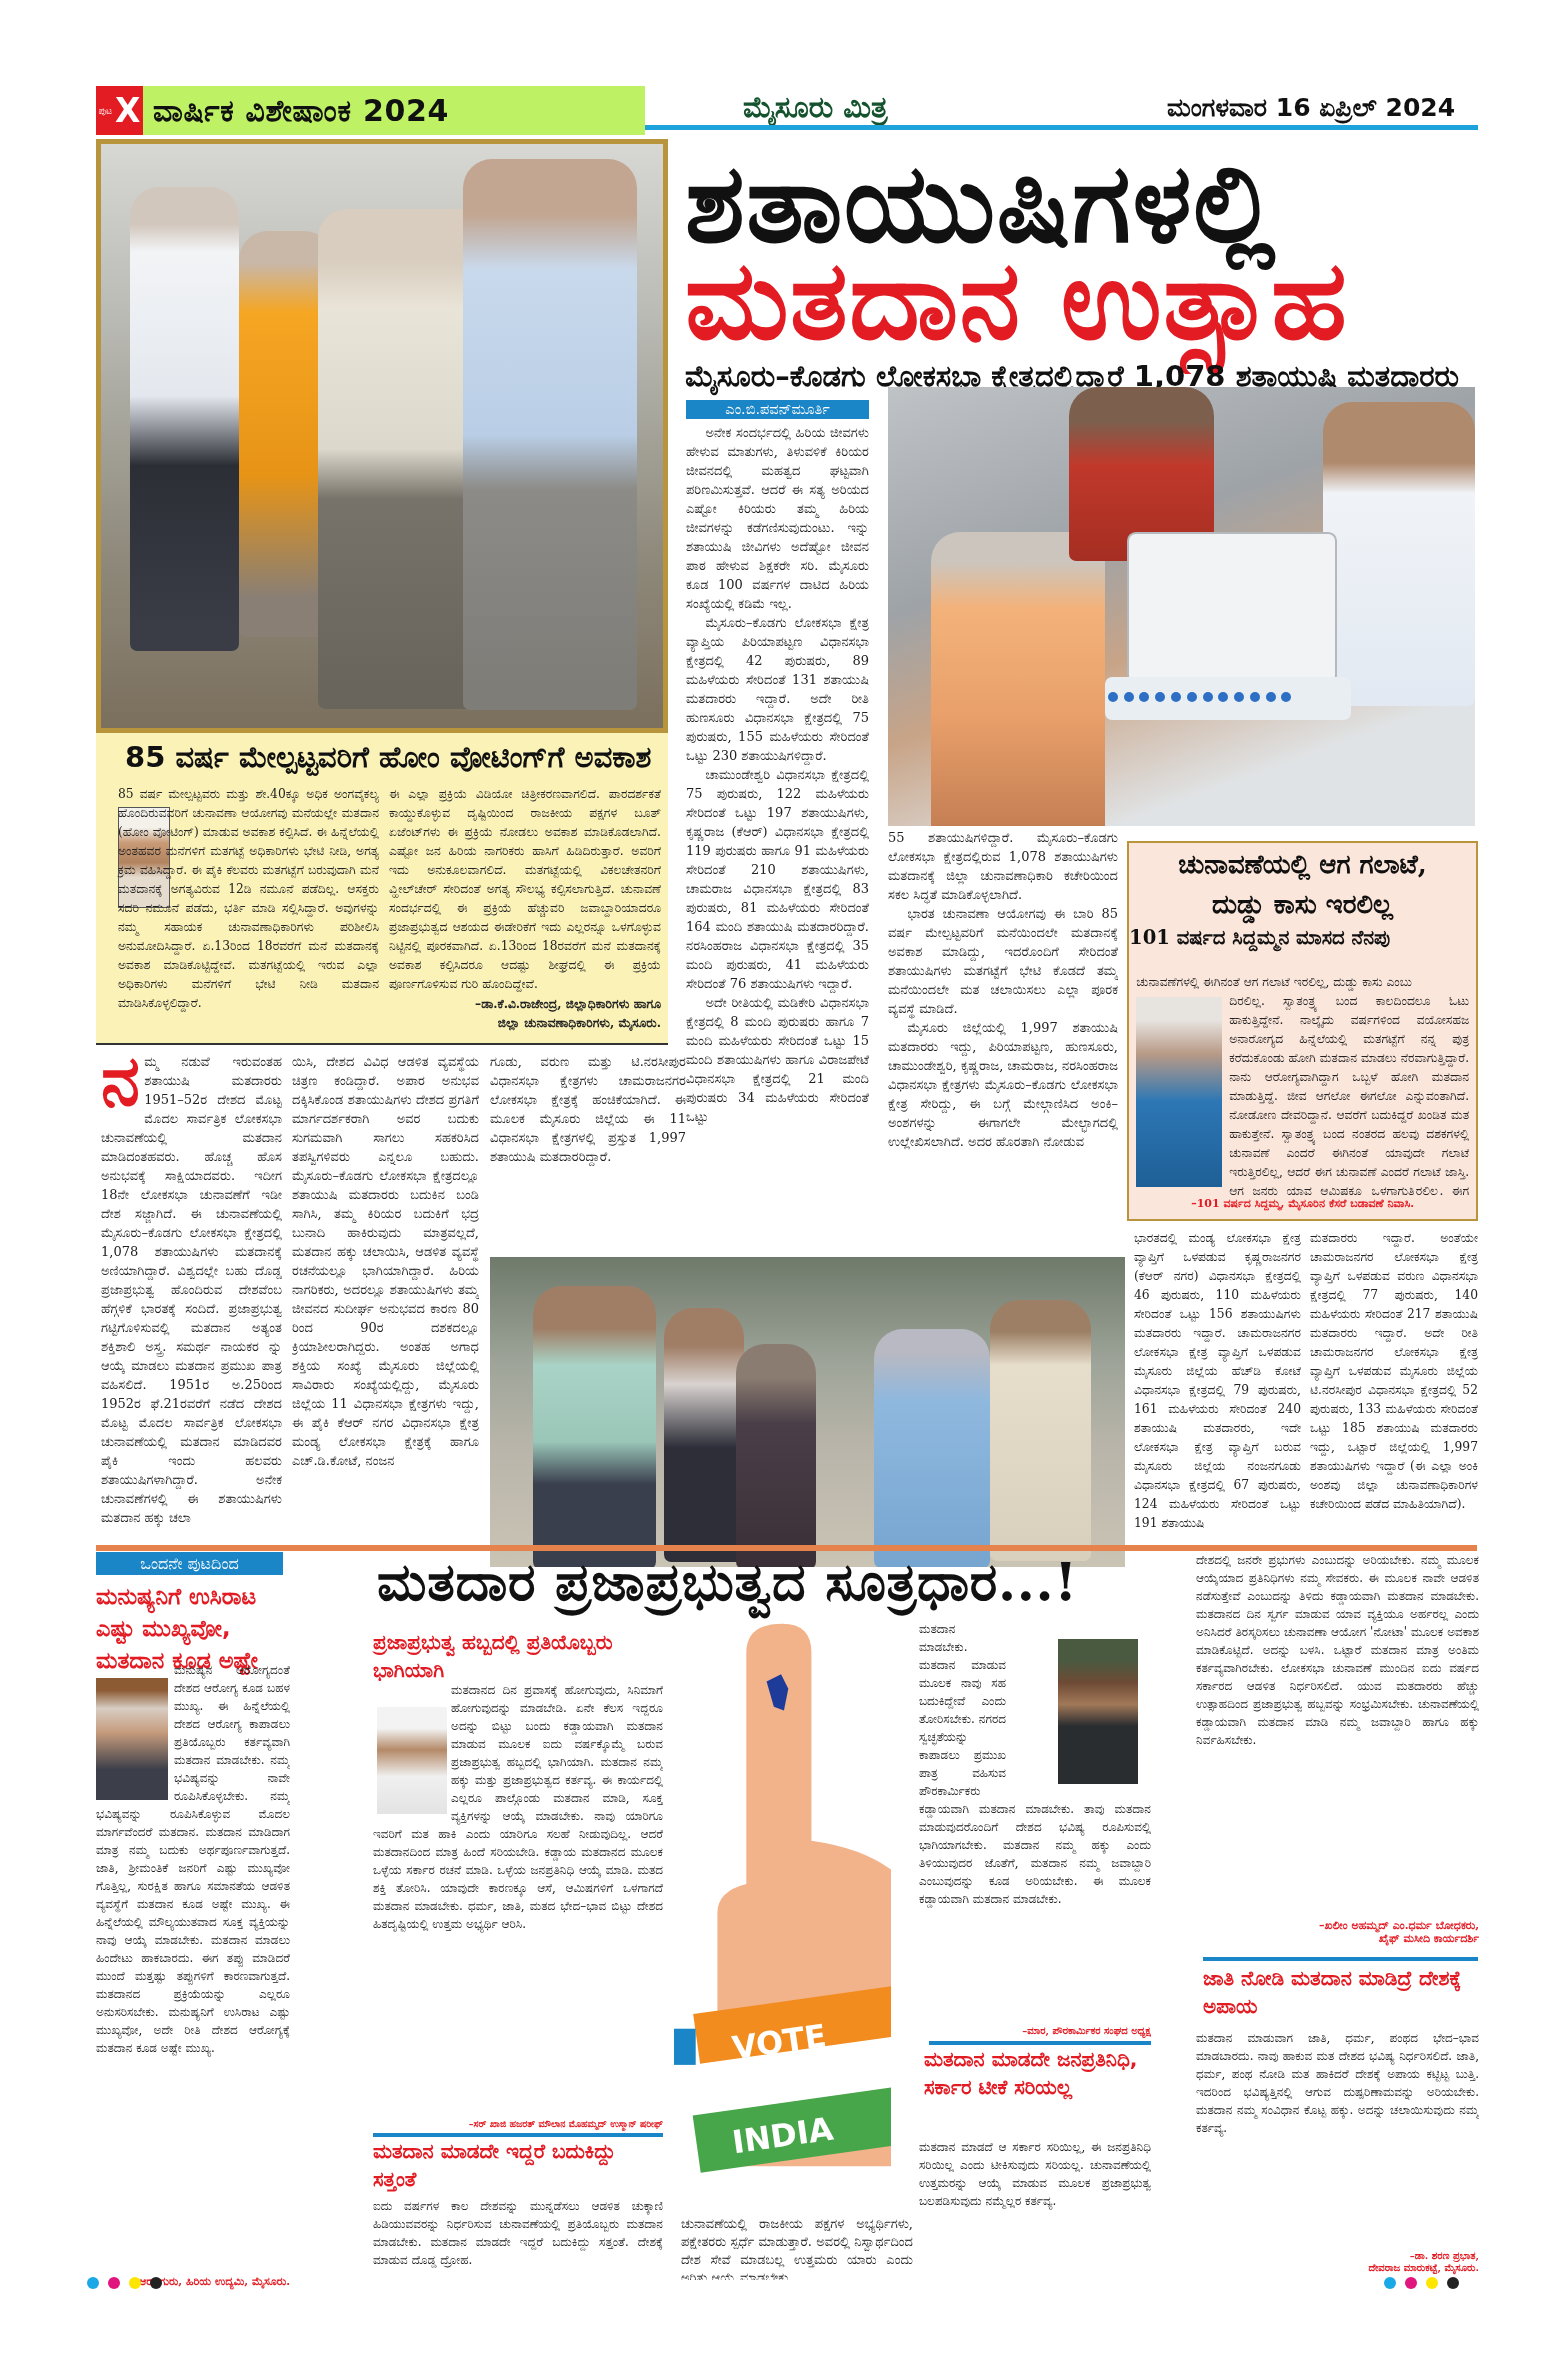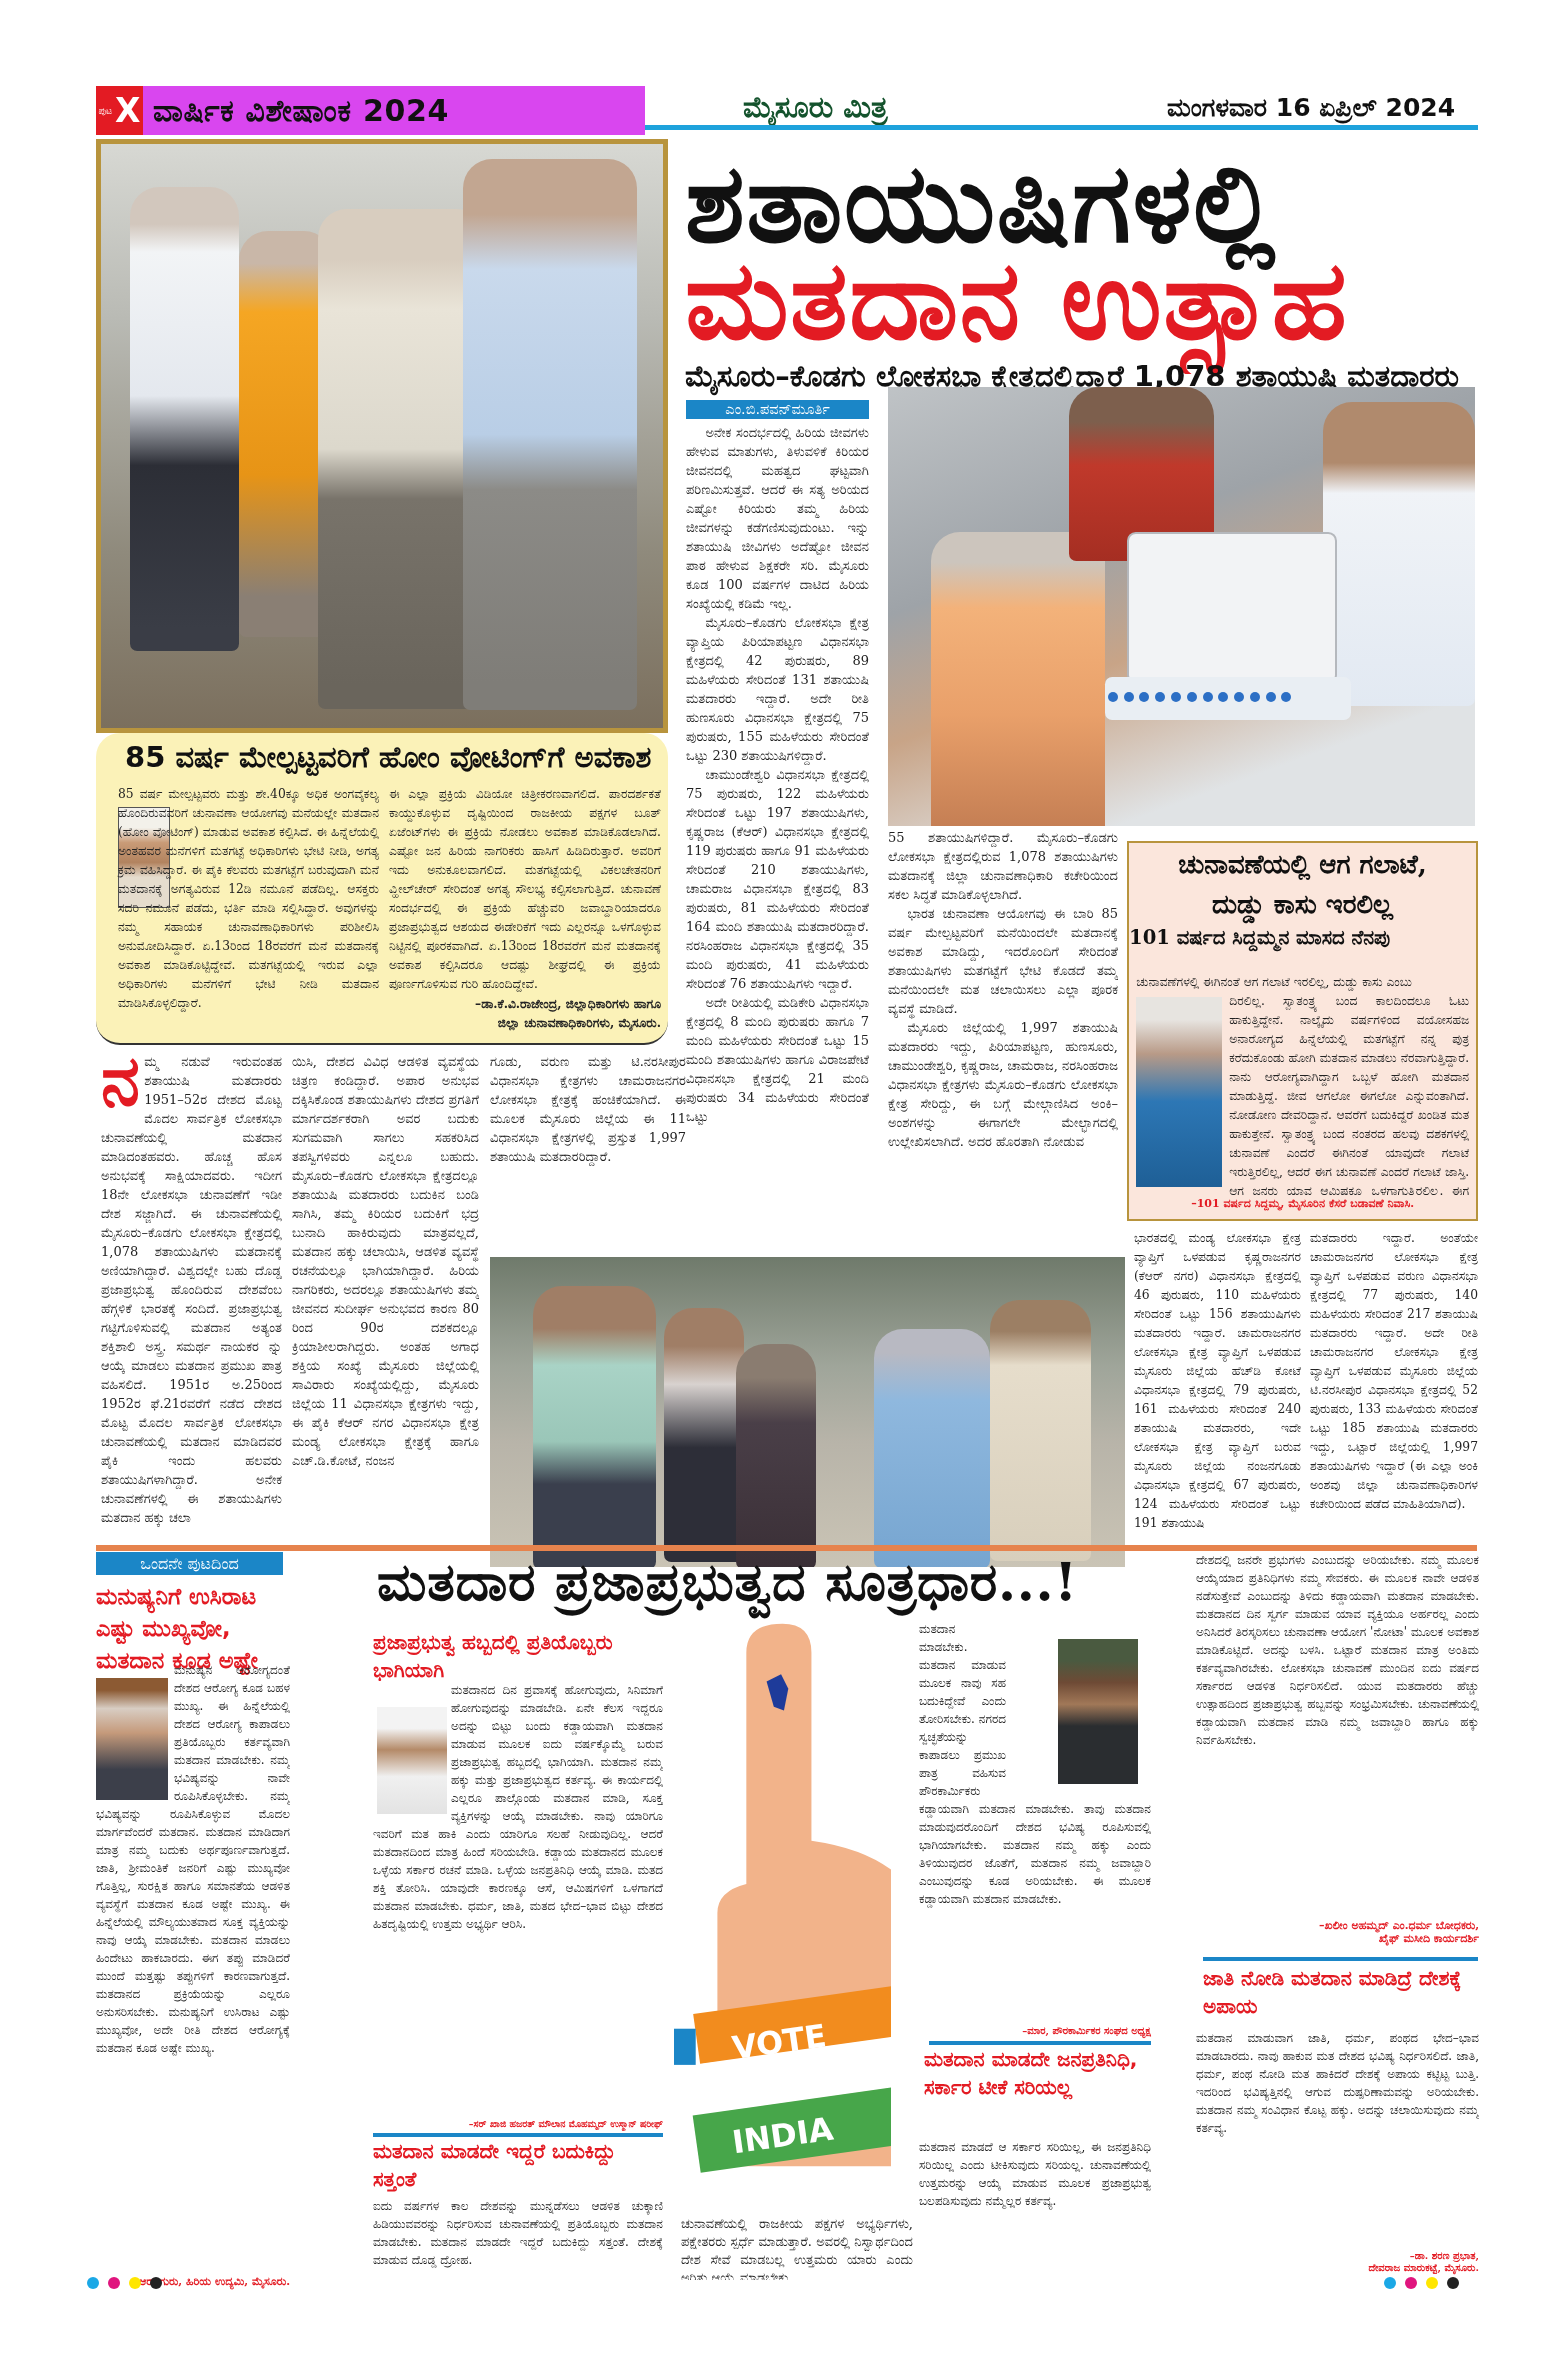--- a/index.html
+++ b/index.html
@@ -1,21 +1,21 @@
 <!DOCTYPE html>
 <html style="font-size:11.6px"><head>
 <meta charset="utf-8">
 <style>
   * { box-sizing: border-box; margin: 0; padding: 0; }
   html, body { width: 1562px; height: 2354px; background: #fff; overflow: hidden; }
   body { position: relative; font-family: "DejaVu Serif", serif; color: #222; }
   .abs { position: absolute; }
 
   
-  .page-tag { left: 96px; top: 86px; width: 549px; height: 49px; background: #d946ef; display: flex; align-items: center; }
+  .page-tag { left: 96px; top: 86px; width: 549px; height: 49px; background: #bef264; display: flex; align-items: center; }
   .page-tag .pnum { width: 47px; height: 49px; background: #e31b23; color: #fff; display: flex; align-items: center; justify-content: center; gap: 2.9px; }
   .page-tag .pnum .small { font-size: 9.4px; font-family: "DejaVu Sans", sans-serif; }
   .page-tag .pnum .x { font-size: 33px; font-weight: bold; font-family: "DejaVu Sans", sans-serif; }
   .page-tag .ptitle { font-size: 30px; font-weight: bold; font-family: "DejaVu Sans", sans-serif; color: #111; padding-left: 10px; letter-spacing: 0.7px; }
   .paper-name { left: 743px; top: 90px; font-size: 29px; font-weight: bold; color: #14532d; font-family: "DejaVu Sans", sans-serif; }
   .paper-date { left: 1167px; top: 93px; font-size: 25px; font-weight: bold; color: #111; font-family: "DejaVu Sans", sans-serif; }
   .rule-blue { left: 645px; top: 125px; width: 833px; height: 5px; background: #1ea2dc; }
 
   
   .main-photo { left: 96px; top: 139px; width: 572px; height: 594px; border: 5.8px solid #b8943d; overflow: hidden;
@@ -32,21 +32,21 @@
   .col { font-size: 13px; line-height: 19px; text-align: justify; color: #222; }
   .col p { text-indent: 1.5em; }
 
   .evm-photo { left: 888px; top: 387px; width: 587px; height: 439px; overflow: hidden;
     background: linear-gradient(160deg, #bfc3c6 0%, #9ea3a8 35%, #c8a487 55%, #e0e3e5 80%); }
   .evm-box { position: absolute; left: 239px; top: 145px; width: 210px; height: 152px; background: #f2f3f5; border: 2.2px solid #b5b8bd; border-radius: 8.7px; }
   .evm-btns { position: absolute; left: 217px; top: 290px; width: 246px; height: 43px; background: #e9eef3; border-radius: 7.2px; }
   .evm-btns span { display: inline-block; width: 10px; height: 10px; background: #2c6fc5; border-radius: 50%; margin: 14.5px 2.9px; }
 
   
-  .home-box { left: 96px; top: 733px; width: 572px; height: 312px; background: #fbf2b8; border-bottom: 2.2px solid #333; border-radius: 24px; }
+  .home-box { left: 96px; top: 733px; width: 572px; height: 312px; background: #fbf2b8; border-bottom: 2.2px solid #333; }
   .home-box h2 { position: absolute; left: 29px; top: 7.2px; font-size: 29px; font-weight: bold; color: #111; font-family: "DejaVu Sans", sans-serif; }
   .home-box .c1 { position: absolute; left: 22px; top: 52px; width: 261px; font-size: 12.3px; line-height: 19px; }
   .home-box .c2 { position: absolute; left: 293px; top: 52px; width: 272px; font-size: 12.3px; line-height: 19px; }
   .portrait-dc { position: absolute; left: 22px; top: 74px; width: 52px; height: 101px; background: linear-gradient(#f3f1ea 20%, #c99b77 35%, #b2835f 55%, #e5dccd 70%); border: 0.7px solid #555; }
   .home-box .sig { text-align: right; font-weight: bold; }
 
   
   .body-block { font-size: 13px; line-height: 19px; text-align: justify; }
   .dropcap { float: left; font-size: 70px; line-height: 58px; color: #e31b23; font-weight: bold; margin-right: 4.3px; }
 

